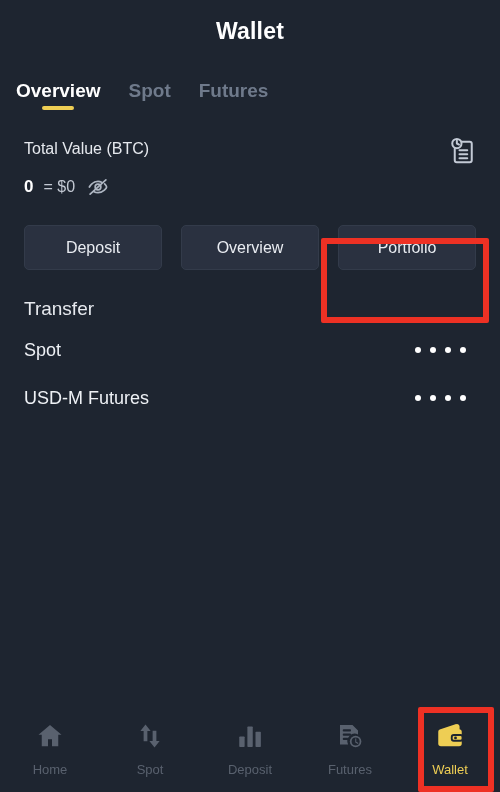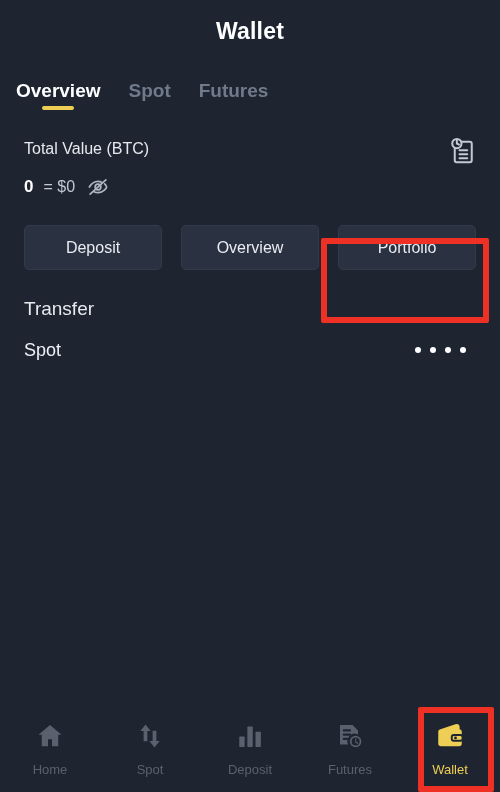--- a/index.html
+++ b/index.html
@@ -258,20 +258,29 @@
   <div class="portfolio-row">
     <span class="portfolio-name">Spot</span>
     <span class="dots">
       <i class="dot"></i>
         <i class="dot"></i>
         <i class="dot"></i>
         <i class="dot"></i>
     </span>
   </div>
 
+  <div class="portfolio-row">
+    <span class="portfolio-name">USD-M Futures</span>
+    <span class="dots">
+      <i class="dot"></i>
+        <i class="dot"></i>
+        <i class="dot"></i>
+        <i class="dot"></i>
+    </span>
+  </div>
 </div>
 
 <div class="bottom-nav">
 
   <div class="nav-item">
     <span>
       <svg width="30" height="30" viewBox="0 0 24 24" fill="#59616e">
         <path d="M12 3.2 2.8 11h2.6v9.2h5V14.6h3.2v5.6h5V11h2.6z"></path>
       </svg>
     </span>

